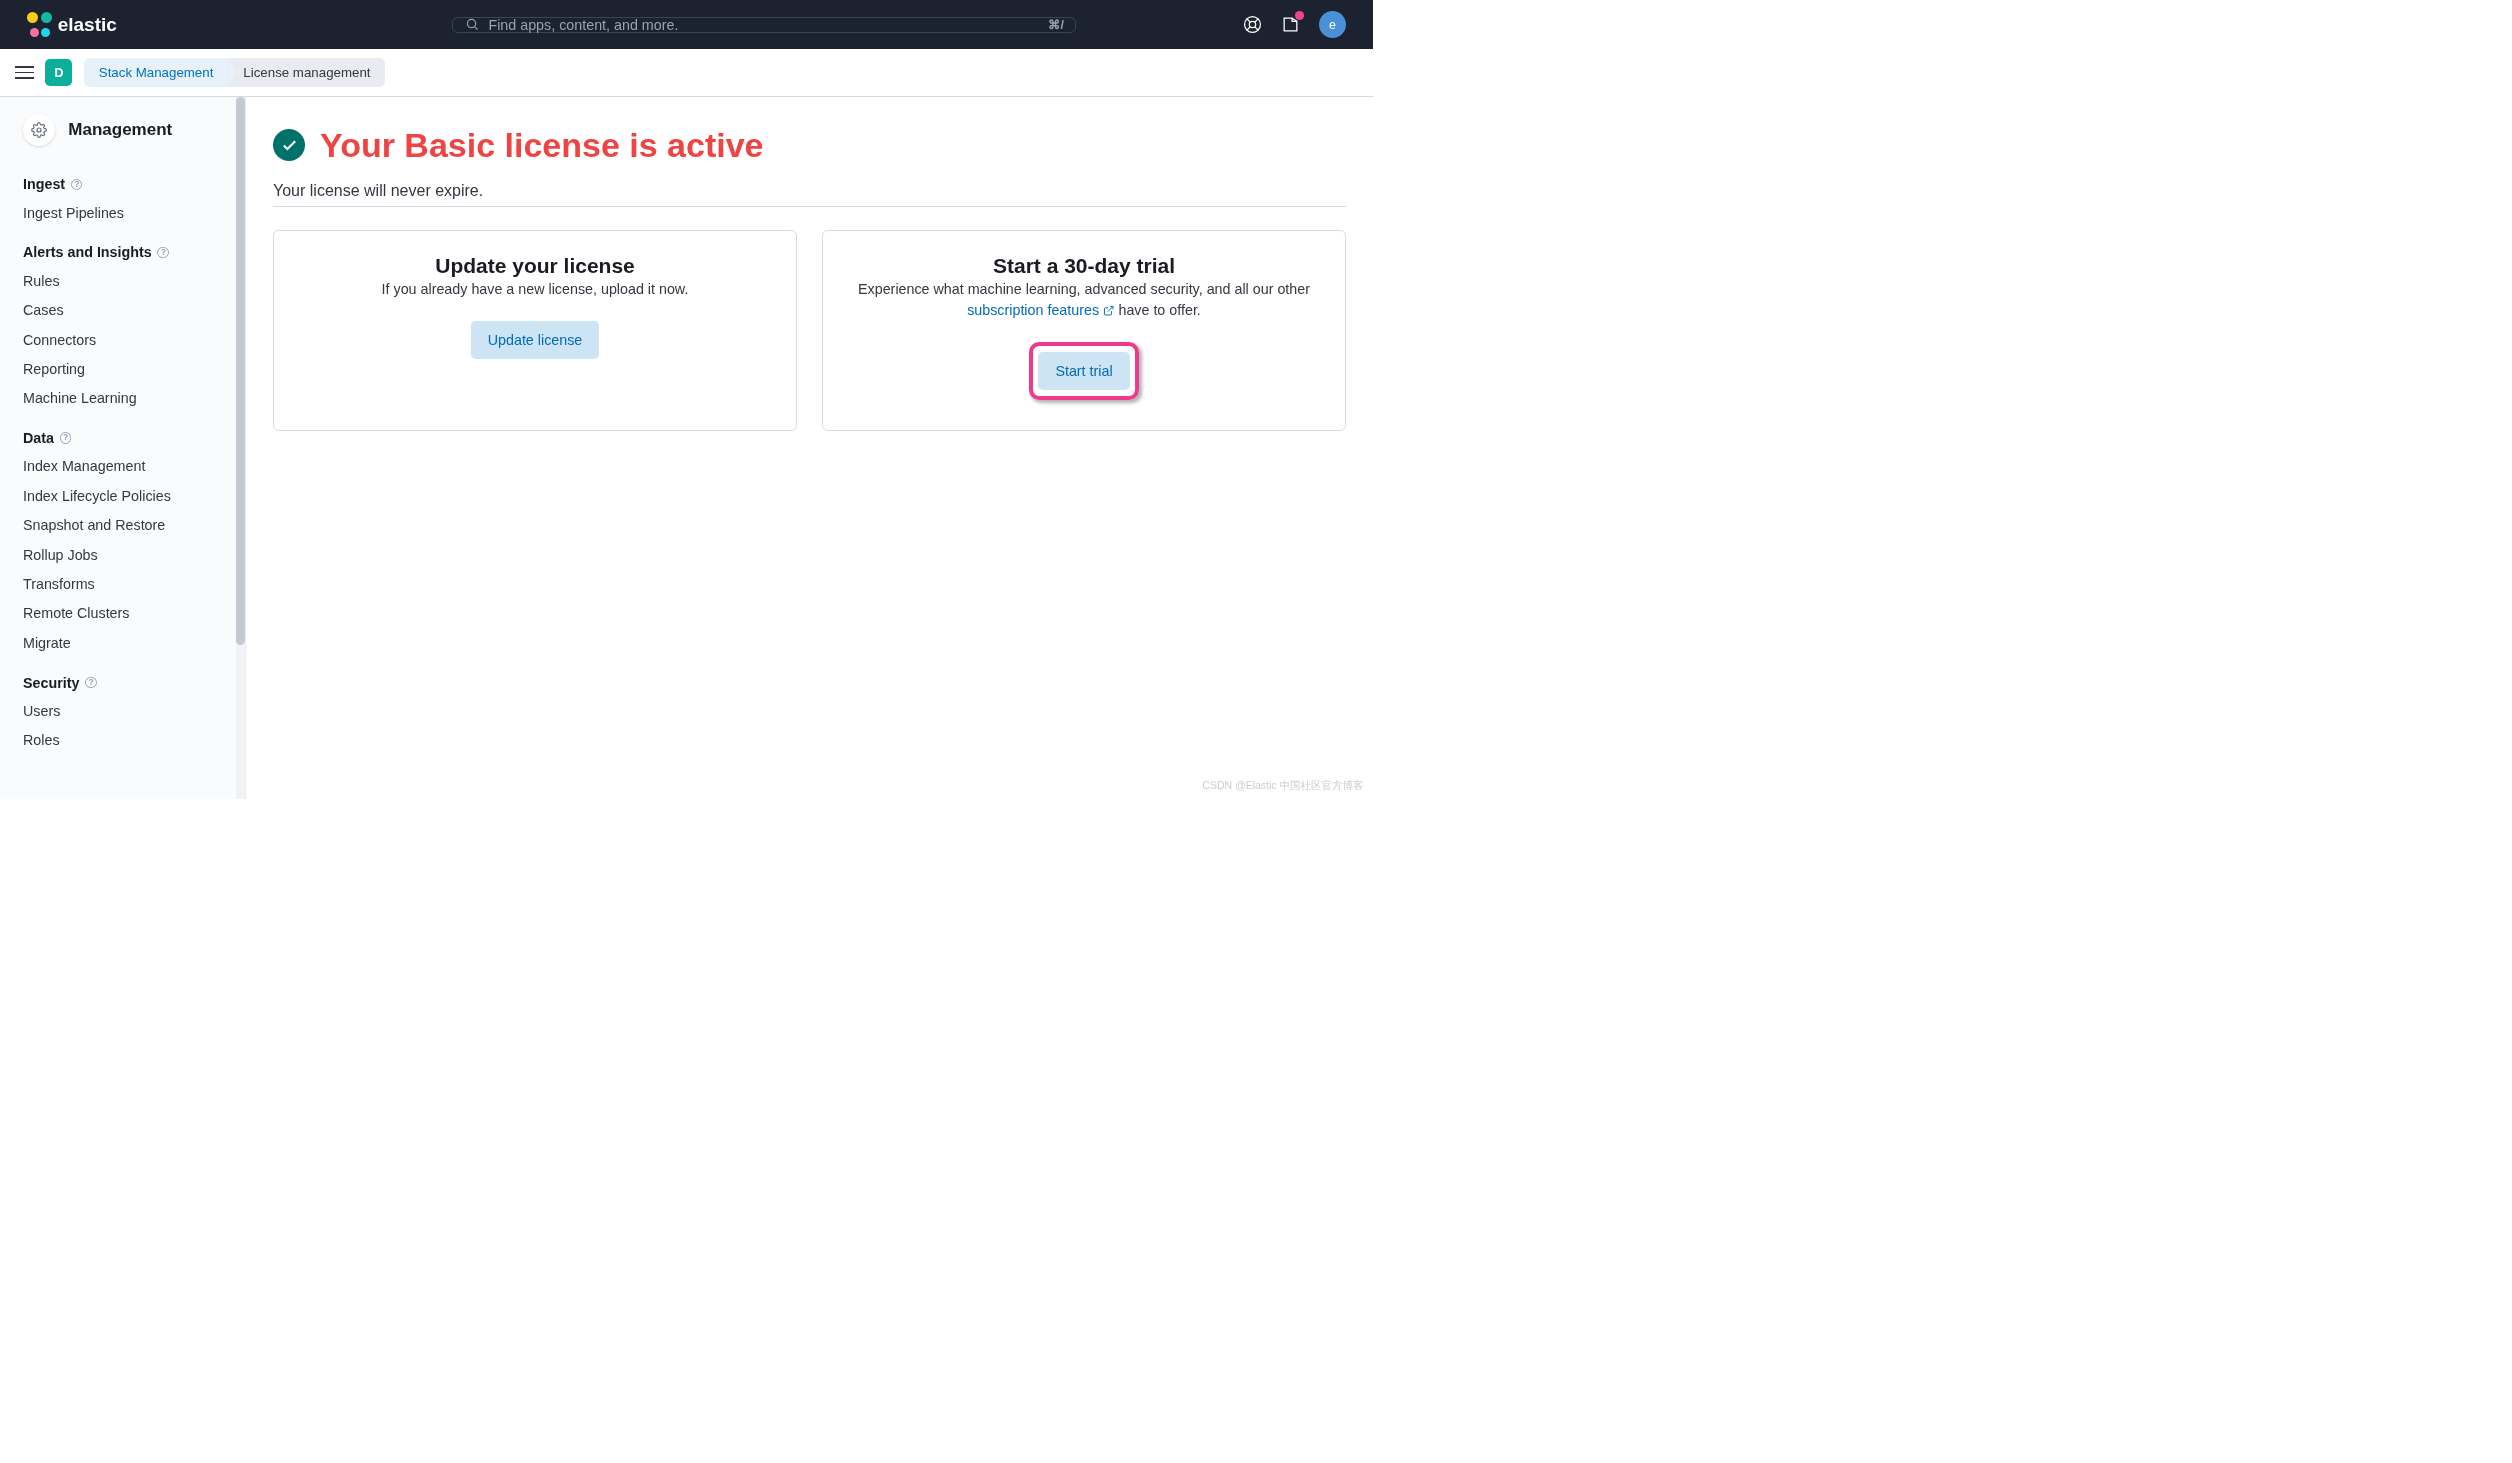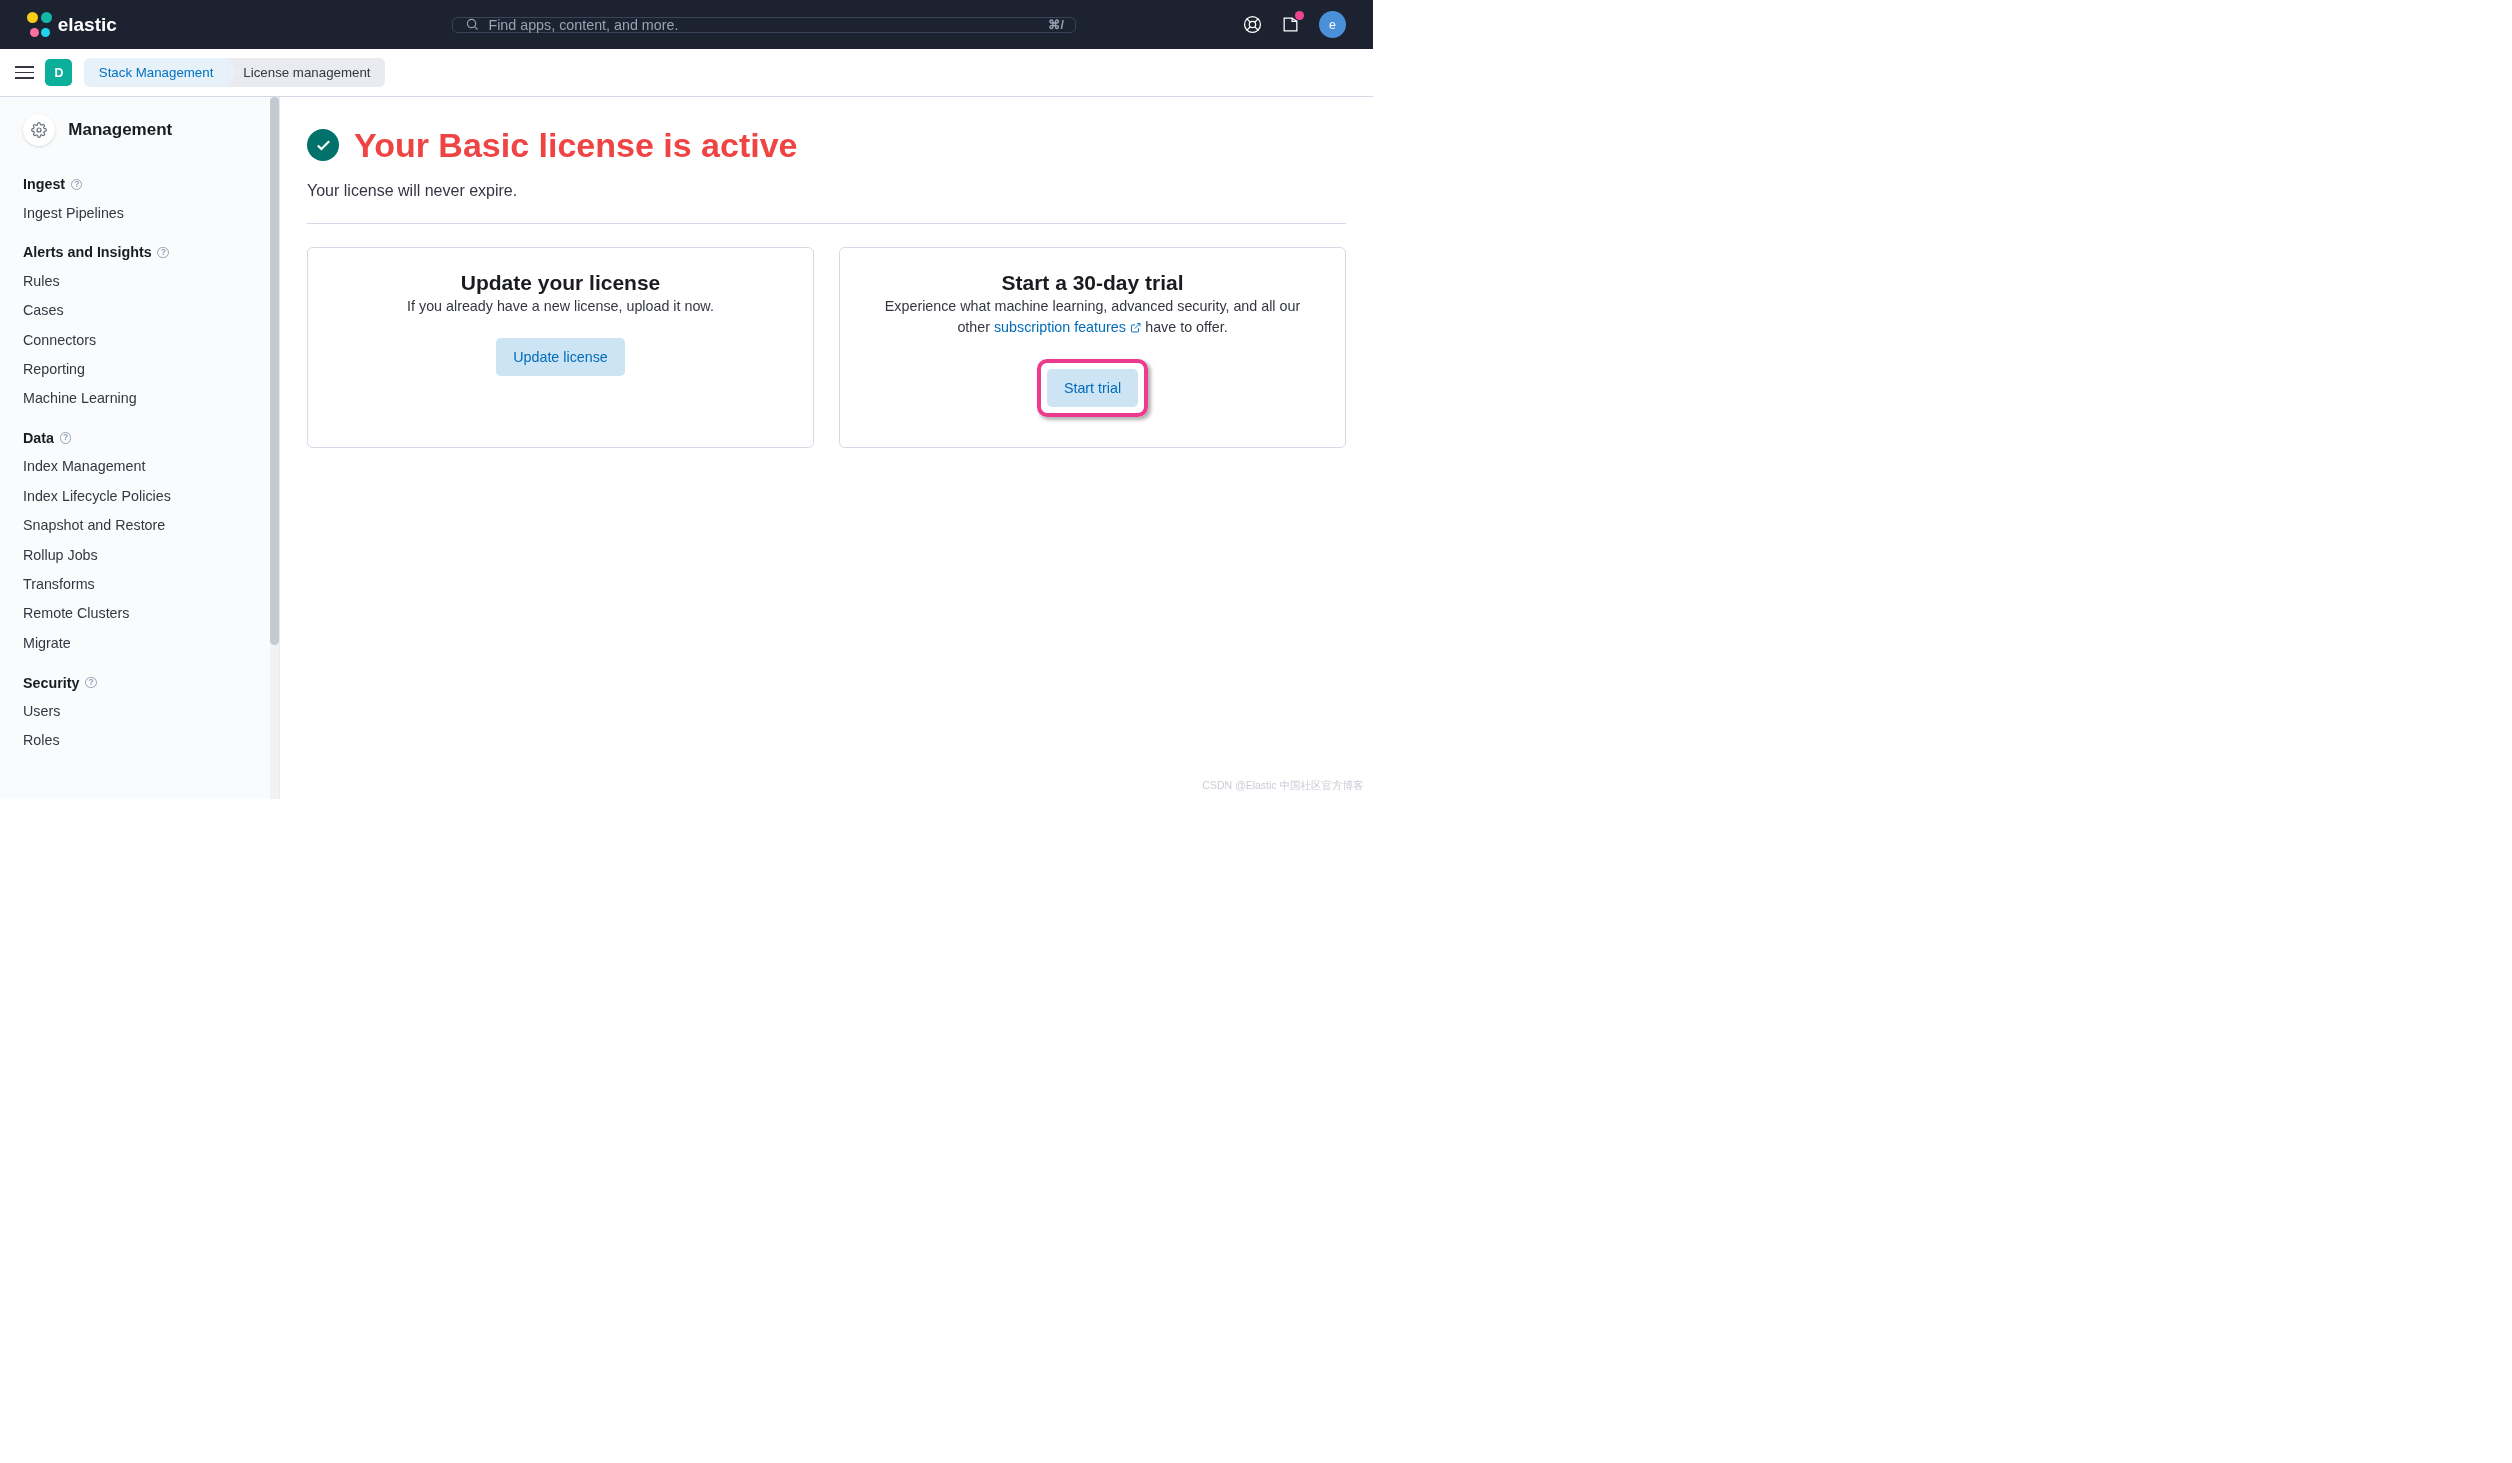--- a/index.html
+++ b/index.html
@@ -31,38 +31,38 @@
 .burger div{height:1.9px;background:#343741;margin:3.8px 0}
 .space-badge{width:27px;height:27px;background:#0caf99;border-radius:4.8px;display:flex;align-items:center;justify-content:center;color:#fff;font-weight:700;font-size:12.4px;cursor:pointer}
 .crumbs{display:flex;align-items:center;gap:0}
 .crumb{height:28.5px;display:flex;align-items:center;padding:0 15px;font-size:13.3px;position:relative}
 .crumb.a{background:#e6f1fa;color:#0071c2;border-radius:5.7px 0 0 5.7px}
 .crumb.b{background:#e9ebf0;color:#343741;border-radius:0 5.7px 5.7px 0}
 .crumb.a:after{content:"";position:absolute;right:-7.6px;top:0;border-left:7.6px solid #e6f1fa;border-top:14.3px solid transparent;border-bottom:14.3px solid transparent;z-index:1}
 
 
 .wrap{display:flex;height:calc(100% - 97px)}
-.side{width:280px;border-right:1px solid #e9ebf0;background:#fafbfd;padding:17px 0;overflow:auto;position:relative}
+.side{width:246px;border-right:1px solid #e9ebf0;background:#fafbfd;padding:17px 0;overflow:auto;position:relative}
 .side::-webkit-scrollbar{width:5.7px}
 .mgmt-head{display:flex;align-items:center;gap:13.3px;padding:0 23px 17px}
 .gear-circ{width:32px;height:32px;border-radius:50%;background:#fff;box-shadow:0 1px 2.9px rgba(0,0,0,.15);display:flex;align-items:center;justify-content:center;color:#69707d}
 .mgmt-head h2{font-size:17px;font-weight:700}
 .sect{padding:13.3px 0 3.8px}
 .sect-h{padding:0 23px 5.7px;font-weight:700;font-size:14.3px;display:flex;align-items:center;gap:5.7px;color:#1a1c21}
 .help-ic{width:11.4px;height:11.4px;border:1.4px solid #98a2b3;border-radius:50%;display:inline-block;position:relative}
 .help-ic:after{content:"?";position:absolute;font-size:8.6px;color:#98a2b3;left:2.4px;top:-1px}
 .sect a{display:block;padding:6.7px 23px;color:#343741;text-decoration:none;font-size:14.3px;cursor:pointer}
 
 
 .main{flex:1;padding:28.5px 27px;background:#fff;overflow:auto}
 .title{display:flex;align-items:center;gap:15px;margin-bottom:17px}
 .check{width:32px;height:32px;border-radius:50%;background:#00726b;display:flex;align-items:center;justify-content:center}
 .check svg{width:17px;height:17px}
 .title h1{font-size:34px;font-weight:800;color:#ef4444}
-.subtitle{font-size:16px;color:#343741;margin-bottom:23px}
+.subtitle{font-size:16px;color:#343741;margin-bottom:6px}
 .divider{border:none;border-top:1px solid #d3dae6;margin-bottom:23px}
 .cards{display:flex;gap:25px}
 .card{flex:1;border:1px solid #d3dae6;border-radius:5.7px;padding:23px 27px 30px;text-align:center}
 .card h3{font-size:21px;font-weight:700;margin-bottom:1px}
 .card p{font-size:14.3px;color:#343741;line-height:1.5;margin-bottom:21px}
 .card a{color:#006bb8;text-decoration:none}
 .ext-ic{display:inline-block;width:11.4px;height:11.4px;vertical-align:middle}
 .btn{display:inline-flex;align-items:center;height:38px;padding:0 17px;background:#cde4f5;color:#006bb8;border:none;border-radius:4.8px;font-size:14.3px;font-weight:500;cursor:pointer}
 .highlight{display:inline-block;padding:5.7px;border:4.8px solid #ee3a8c;border-radius:10px;box-shadow:2.9px 2.9px 3.8px rgba(0,0,0,.3)}
 .wm{position:fixed;bottom:5.7px;right:9.5px;font-size:10.5px;color:#c8ccd4}

